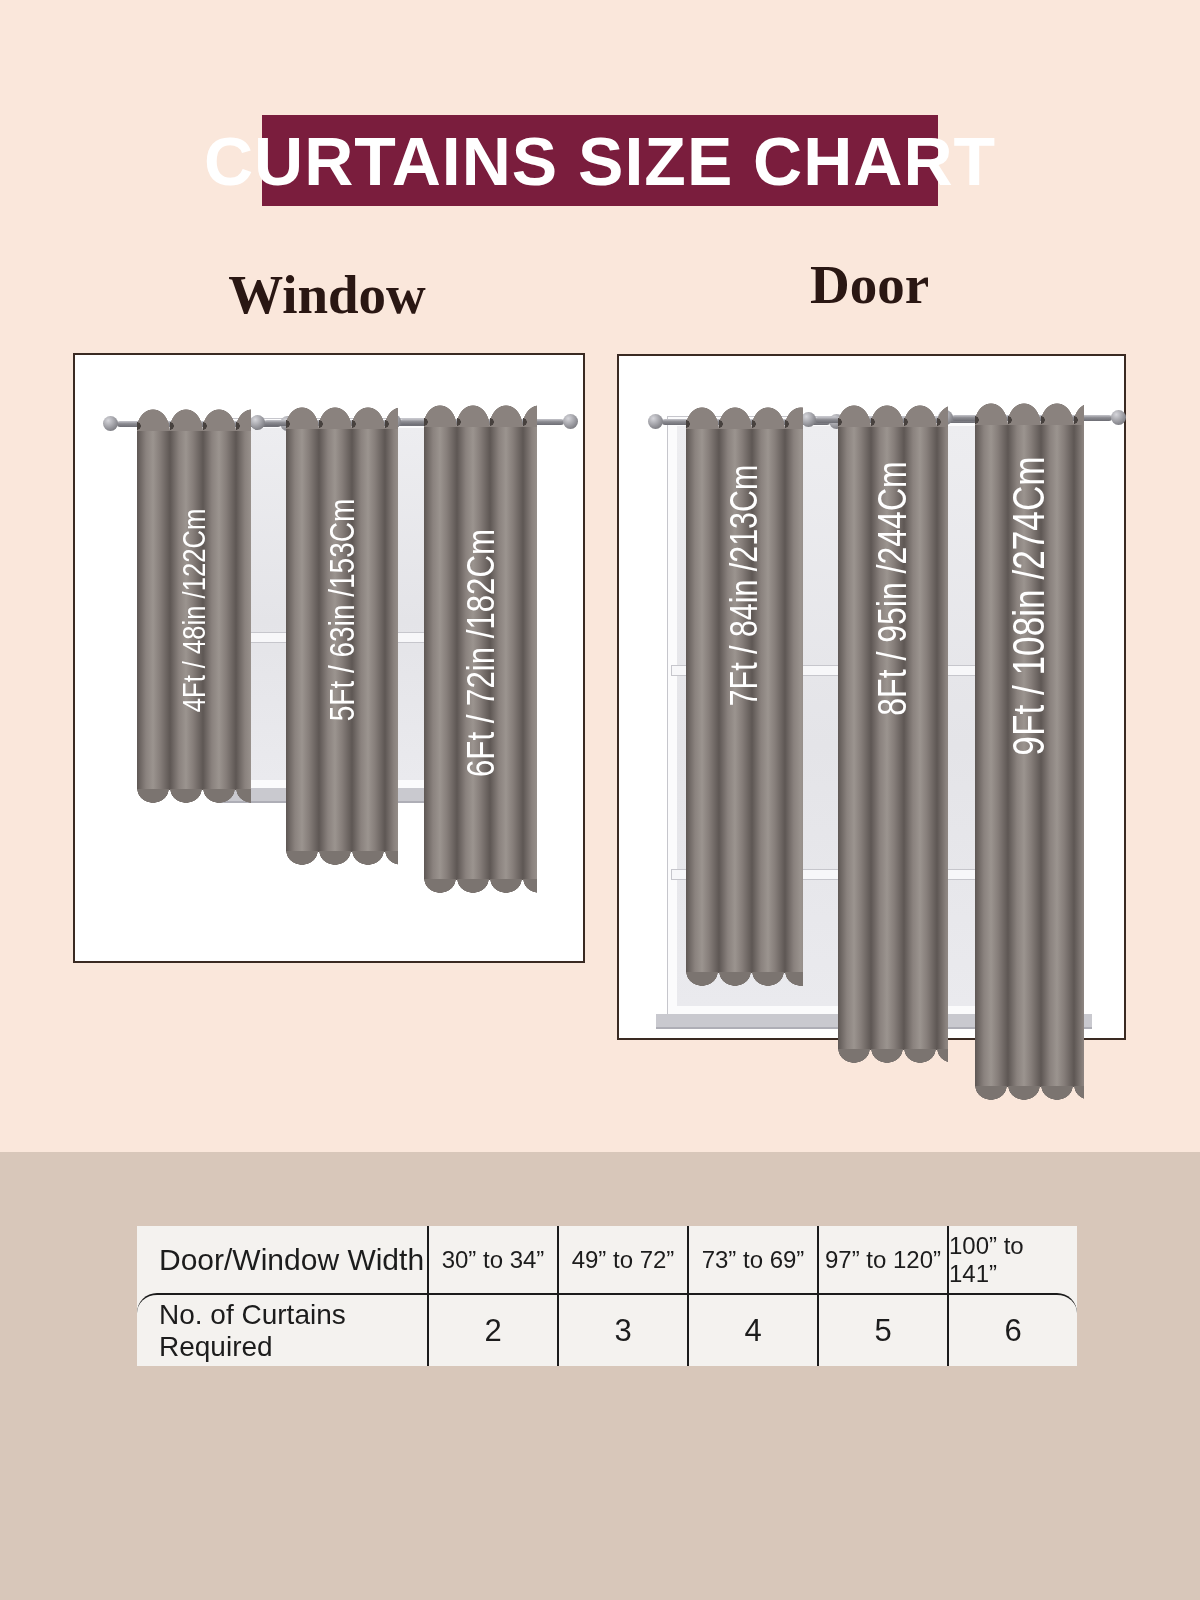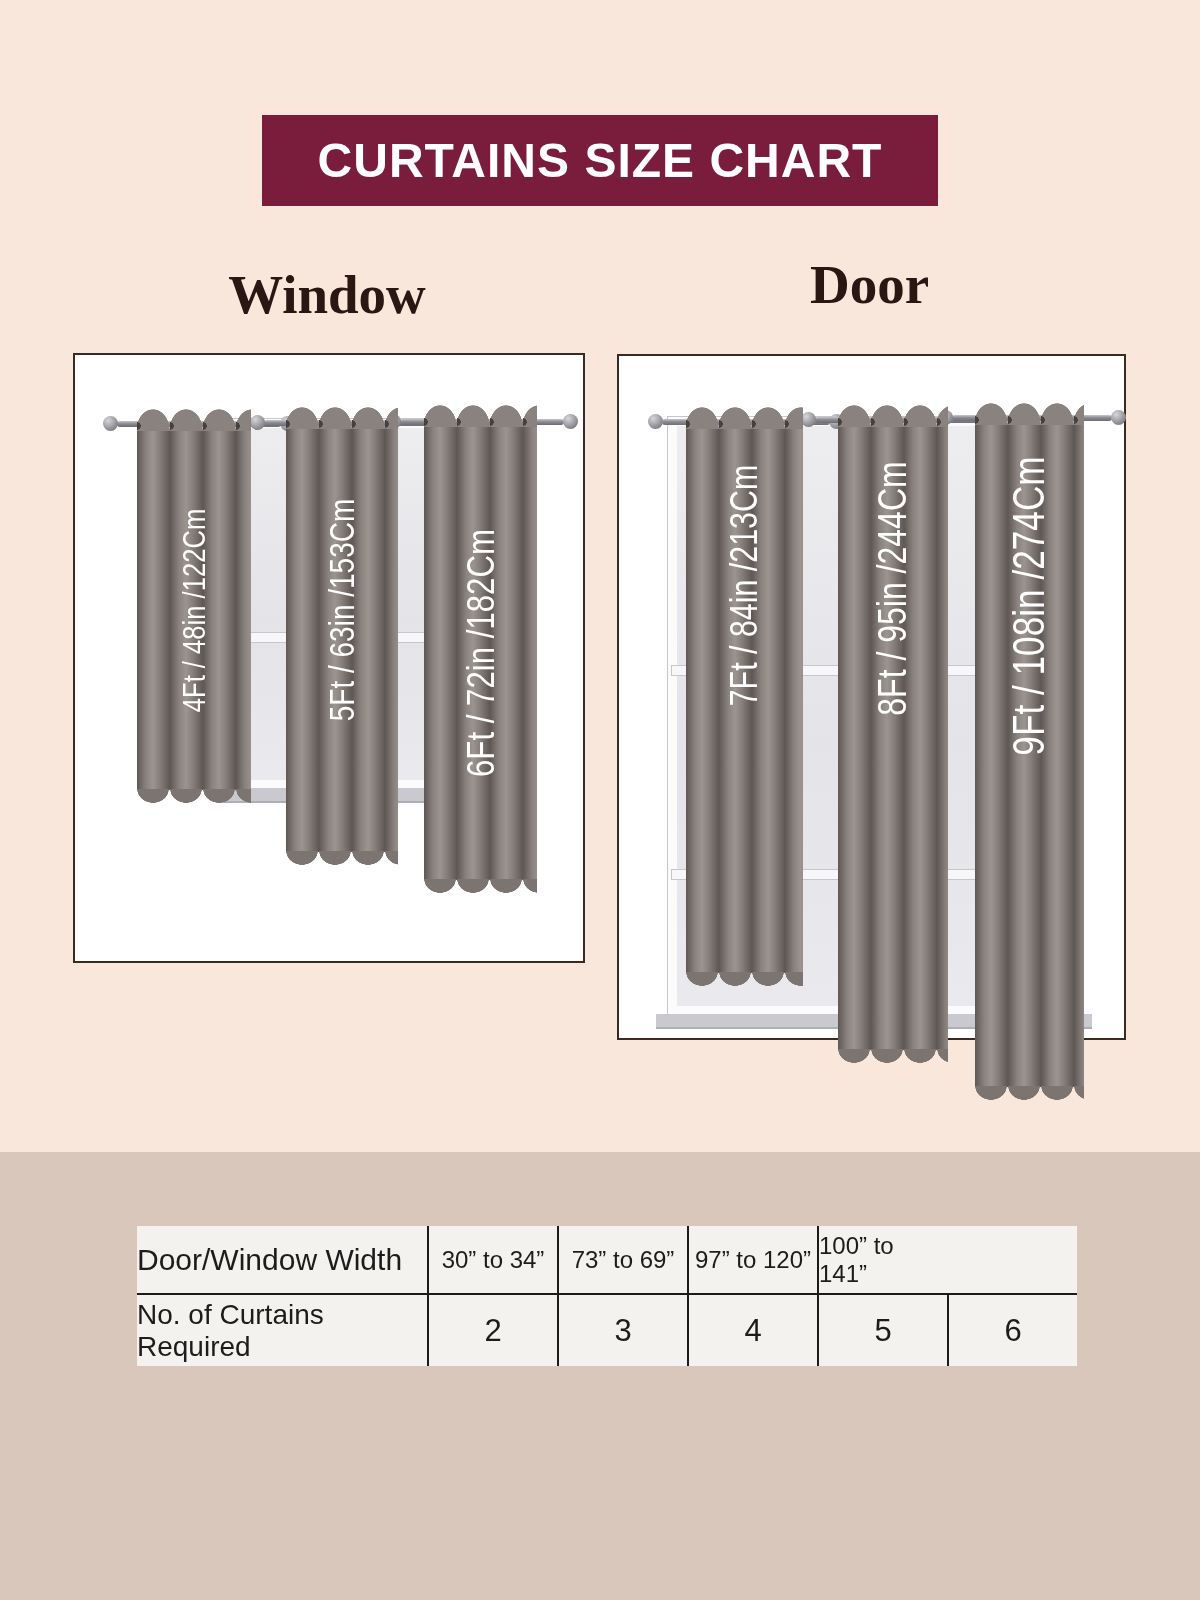--- a/index.html
+++ b/index.html
@@ -6,21 +6,21 @@
   .stage{
     position:relative; width:1200px; height:1600px; overflow:hidden;
     background:#fae7db; font-family:"Liberation Sans", sans-serif;
   }
   
   .banner{
     position:absolute; left:262px; top:115px; width:676px; height:91px;
     background:#7a1d3d; display:flex; align-items:center; justify-content:center;
   }
   .banner span{
-    color:#ffffff; font-size:48px; font-weight:700; letter-spacing:1px; white-space:nowrap;
+    color:#ffffff; font-size:68px; font-weight:700; letter-spacing:1px; white-space:nowrap;
   }
   
   .heading{
     position:absolute; text-align:center; color:#2a1713;
     font-family:"Liberation Serif", serif; font-weight:700; font-size:55px;
   }
   .heading.window{ left:73px; width:508px; top:263px; }
   .heading.door{ left:617px; width:505px; top:253px; }
   
   .panel{
@@ -82,28 +82,28 @@
   
   .bottom-band{
     position:absolute; left:0; top:1152px; width:1200px; height:448px;
     background:#d8c7ba;
   }
   .size-table{
     position:absolute; left:137px; top:1226px; width:940px;
     background:#f4f2ef; color:#1c1c1c;
   }
   .t-row{ display:flex; }
-  .t-row + .t-row{ border-top:2px solid #1b1b1b; }
+  .t-row + .t-row{ border-top:2px solid #1b1b1b;border-radius:20px; }
   .t-cell{
     display:flex; align-items:center; justify-content:center;
     box-sizing:border-box; width:130px;
   }
   .t-cell + .t-cell{ border-left:2px solid #1b1b1b; }
   .t-cell.t-label{
-    width:290px; justify-content:flex-start; 
+    width:290px; justify-content:flex-start; padding-left:22px;
   }
   .t-row.head{ height:67px; } .t-row.head .t-cell{ font-size:24px; }
   .t-row.head .t-cell.t-label{ font-size:30px; }
   .t-row.body{ height:71px; } .t-row.body .t-cell{ font-size:31px; }
   .t-row.body .t-cell.t-label{ font-size:28px; }
 </style>
 </head>
 <body>
 
 <div class="stage">
@@ -194,20 +194,21 @@
     <span class="curtain-label" style="font-size:44px;">9Ft / 108in /274Cm</span>
     <div class="wave"></div>
   </div>
 
   <div class="bottom-band"></div>
 
   <div class="size-table">
     <div class="t-row head">
       <div class="t-cell t-label">Door/Window Width</div>
       <div class="t-cell">30” to 34”</div>
+      <div class="t-cell">49” to 72”</div>
       <div class="t-cell">73” to 69”</div>
       <div class="t-cell">97” to 120”</div>
       <div class="t-cell">100” to 141”</div>
     </div>
     <div class="t-row body">
       <div class="t-cell t-label">No. of Curtains Required</div>
       <div class="t-cell">2</div>
       <div class="t-cell">3</div>
       <div class="t-cell">4</div>
       <div class="t-cell">5</div>

